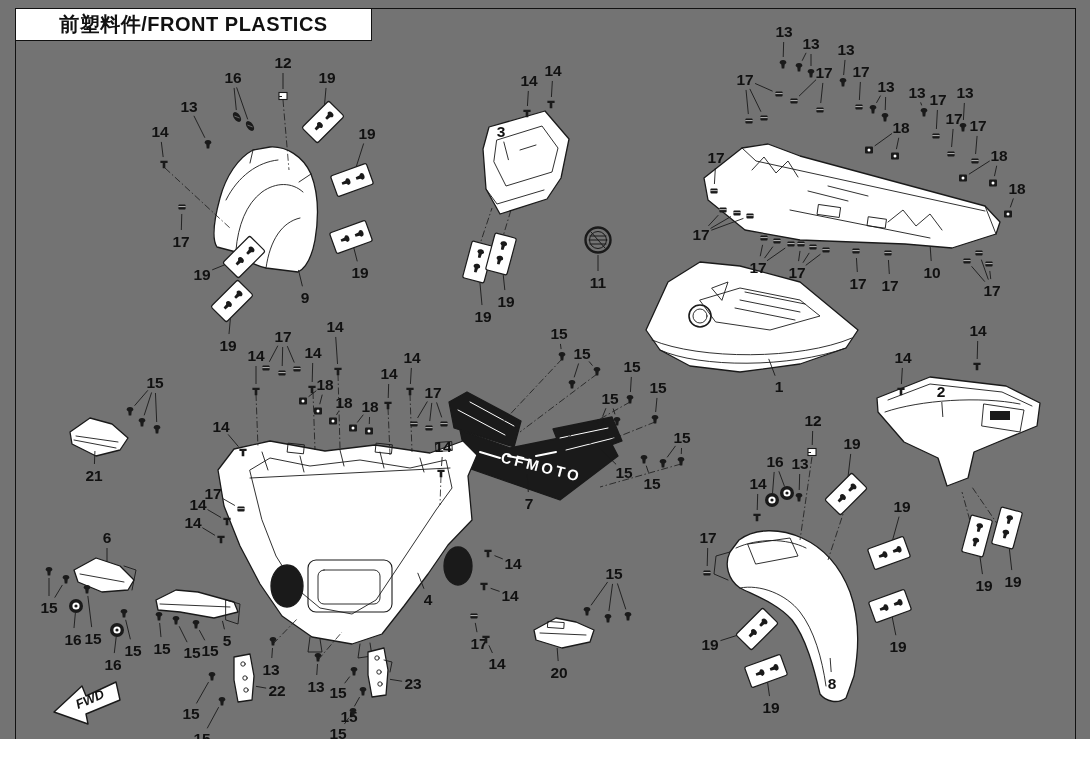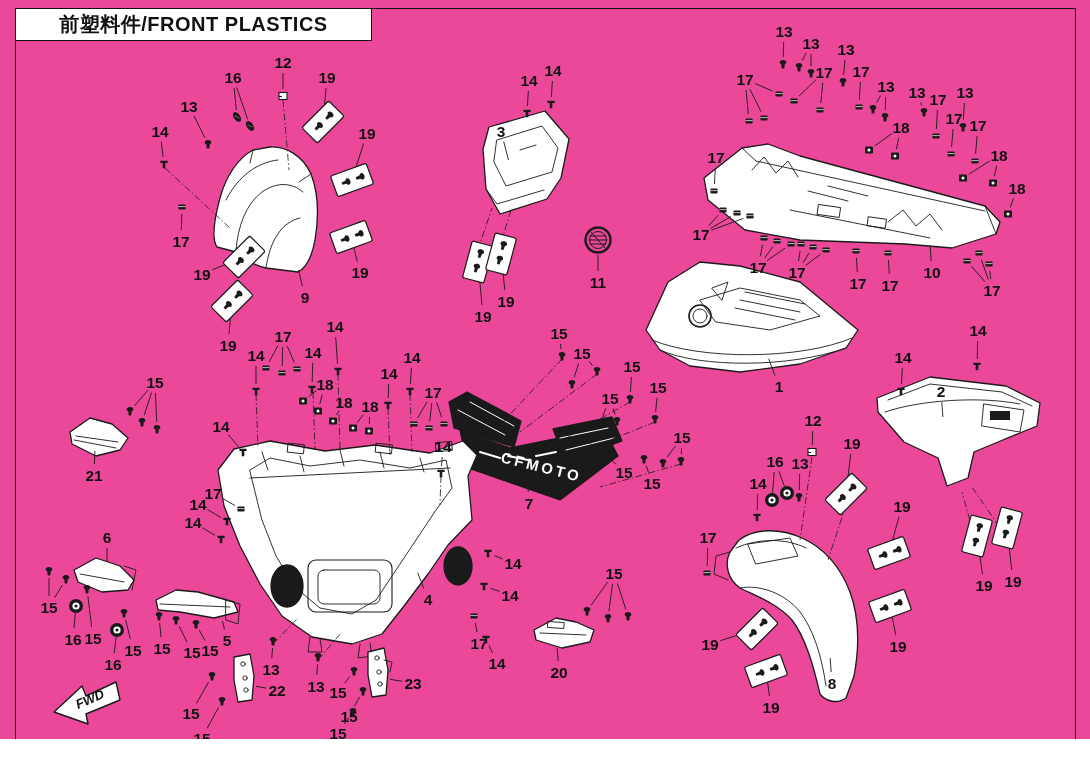--- a/index.html
+++ b/index.html
@@ -1,16 +1,16 @@
 <!DOCTYPE html>
 <html><head>
 <meta charset="utf-8">
 <style>
   html,body{margin:0;padding:0;background:#fff;}
-  .page{position:relative;width:1090px;height:739px;background:#ec4899;overflow:hidden;
+  .page{position:relative;width:1090px;height:739px;background:#737373;overflow:hidden;
         font-family:"Liberation Sans",sans-serif;color:#111;}
   .frame{position:absolute;left:15px;top:8px;width:1061px;height:737px;
          border:1.5px solid #111;border-bottom-width:3px;box-sizing:border-box;}
   .titlebox{position:absolute;left:15px;top:8px;width:357px;height:33px;
             border:1.5px solid #111;box-sizing:border-box;background:#fff;
             display:flex;align-items:center;justify-content:center;
             font-weight:bold;font-size:20px;letter-spacing:.5px;white-space:nowrap;}
   svg.diagram{position:absolute;left:0;top:0;}
   .callout-text{font-family:"Liberation Sans",sans-serif;font-weight:bold;font-size:15.5px;fill:#111;}
 </style>

